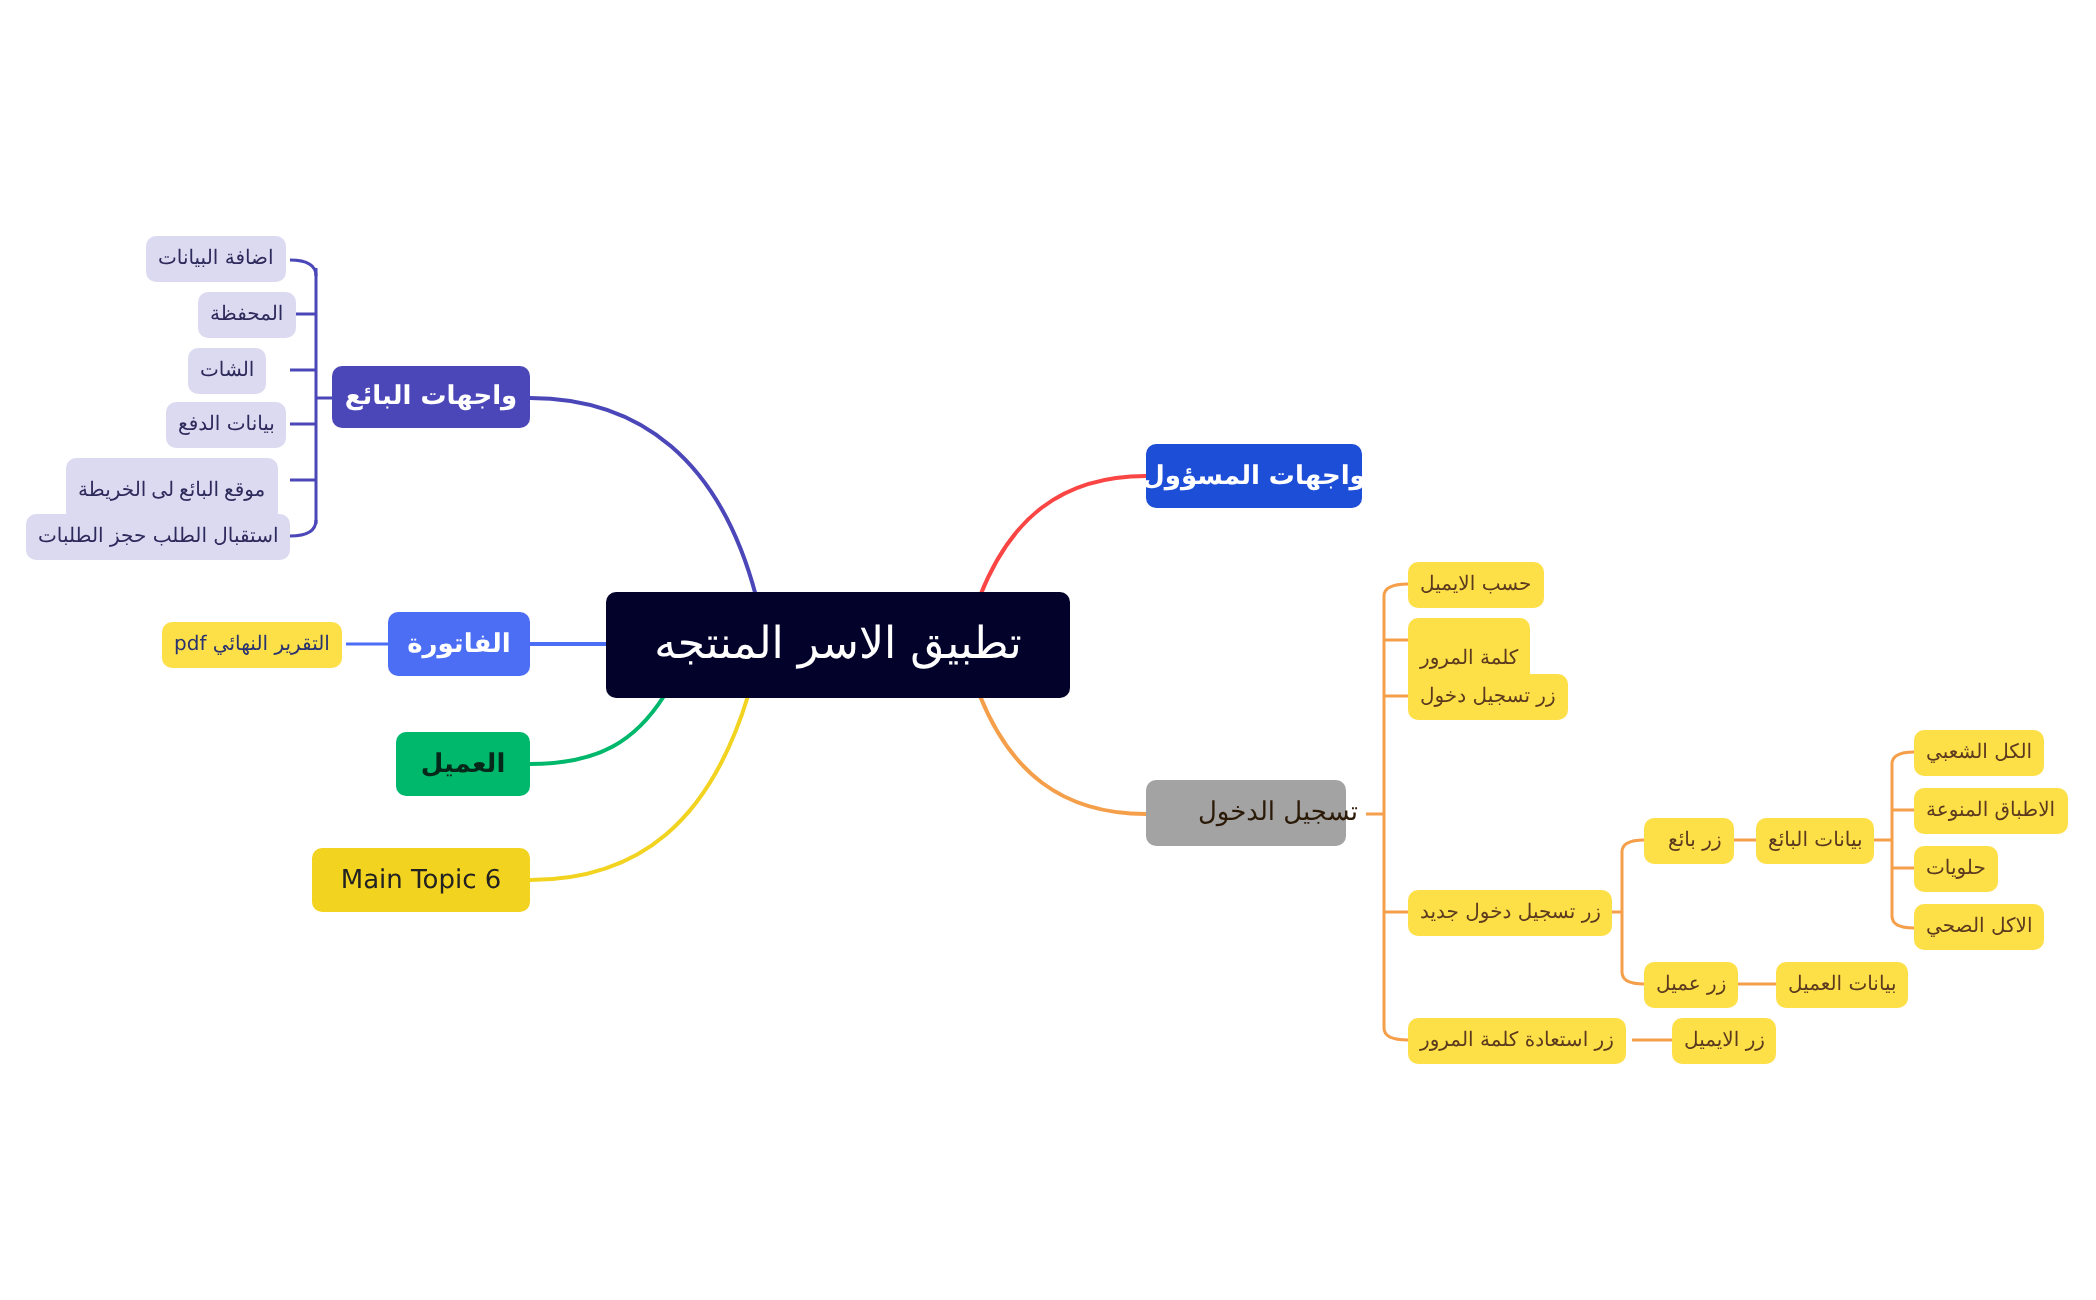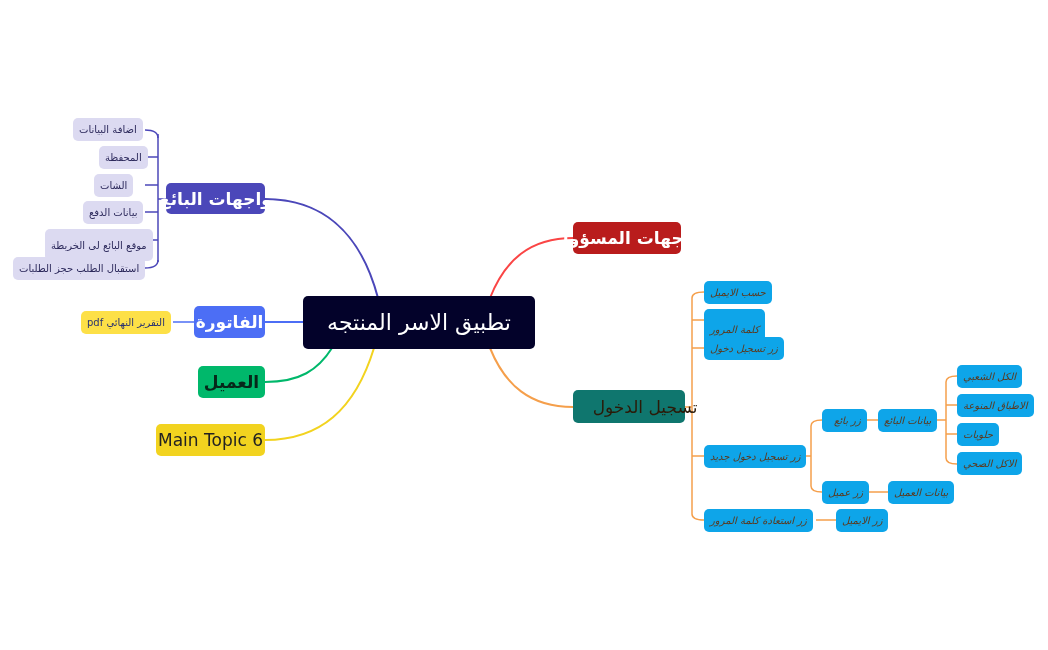--- a/index.html
+++ b/index.html
@@ -2,25 +2,25 @@
 <html><head>
 <meta charset="utf-8">
 <style>
   html, body { margin:0; padding:0; }
   body { width:1048px; height:650px; background:#ffffff; position:relative; overflow:hidden;
          font-family:"DejaVu Sans", sans-serif; }
   svg.lines { position:absolute; left:0; top:0; width:1048px; height:650px; }
   .node { position:absolute; box-sizing:border-box; display:flex; align-items:center; justify-content:center;
           white-space:nowrap; direction:rtl; }
   .central { background:#03022a; color:#ffffff; border-radius:5px; font-size:22px; }
-  .main { border-radius:5px; font-size:17px; font-weight:bold; color:#ffffff; }
+  .main { border-radius:5px; font-size:13px; font-weight:bold; color:#ffffff; }
   .sub { border-radius:5px; font-size:10px; padding:0 6px; }
   .sub-purple { background:#dcdaf1; color:#2d2a5c; }
   .sub-blue { background:#fde047; color:#2a3370; }
-  .sub-orange { background:#0ea5e9; color:#5b3a1f;font-style:italic; }
+  .sub-orange { background:#fde047; color:#5b3a1f; }
 </style>
 </head>
 <body>
 
 <svg class="lines" xmlns="http://www.w3.org/2000/svg">
 
   <path d="M378,298 C360,230 320,199 265,199" stroke="#4b47b9" stroke-width="2" fill="none"></path>
   <path d="M166,199 L158,199" stroke="#4b47b9" stroke-width="1.5" fill="none"></path>
   <path d="M158,134 L158,262" stroke="#4b47b9" stroke-width="1.5" fill="none"></path>
   <path d="M145,130 Q158,130 158,138" stroke="#4b47b9" stroke-width="1.5" fill="none"></path>
@@ -62,33 +62,33 @@
   <path d="M946,458 Q946,464 957,464" stroke="#f59f4b" stroke-width="1.5" fill="none"></path>
 </svg>
 
 <div class="node central" style="left:303px;top:296px;width:232px;height:53px;">تطبيق الاسر المنتجه</div>
 
 <div class="node main" style="left:166px;top:183px;width:99px;height:31px;background:#4b47b9;">واجهات البائع</div>
 <div class="node sub sub-purple" style="left:73px;top:118px;height:23px;">اضافة البيانات</div>
 <div class="node sub sub-purple" style="left:99px;top:146px;height:23px;">المحفظة</div>
 <div class="node sub sub-purple" style="left:94px;top:174px;height:23px;">الشات</div>
 <div class="node sub sub-purple" style="left:83px;top:201px;height:23px;">بيانات الدفع</div>
-<div class="node sub sub-purple" style="left:45px;top:229px;height:32px;">موقع البائع لى الخريطة</div>
+<div class="node sub sub-purple" style="left:33px;top:229px;height:32px;font-family:Liberation Serif, serif;">موقع البائع لى الخريطة</div>
 <div class="node sub sub-purple" style="left:13px;top:257px;height:23px;">استقبال الطلب حجز الطلبات</div>
 
 <div class="node main" style="left:194px;top:306px;width:71px;height:32px;background:#4c6ef5;">الفاتورة</div>
 <div class="node sub sub-blue" style="left:81px;top:311px;height:23px;">التقرير النهائي pdf</div>
 
 <div class="node main" style="left:198px;top:366px;width:67px;height:32px;background:#00b86b;color:#06281a;">العميل</div>
 
 <div class="node main" style="left:156px;top:424px;width:109px;height:32px;background:#f2d31f;color:#222;font-weight:normal;direction:ltr;">Main Topic 6</div>
 
-<div class="node main" style="left:573px;top:222px;width:108px;height:32px;background:#b91c1c;">واجهات المسؤول</div>
+<div class="node main" style="left:573px;top:222px;width:108px;height:32px;background:#1d4ed8;">واجهات المسؤول</div>
 
-<div class="node main" style="left:573px;top:390px;width:112px;height:33px;background:#0f766e;color:#2b1a08;font-weight:normal;padding-left:32px;">تسجيل الدخول</div>
+<div class="node main" style="left:573px;top:390px;width:100px;height:33px;background:#a3a3a3;color:#2b1a08;font-weight:normal;padding-left:32px;">تسجيل الدخول</div>
 <div class="node sub sub-orange" style="left:704px;top:281px;height:23px;">حسب الايميل</div>
 <div class="node sub sub-orange" style="left:704px;top:309px;height:41px;">كلمة المرور</div>
 <div class="node sub sub-orange" style="left:704px;top:337px;height:23px;">زر تسجيل دخول</div>
 <div class="node sub sub-orange" style="left:704px;top:445px;height:23px;">زر تسجيل دخول جديد</div>
 <div class="node sub sub-orange" style="left:704px;top:509px;height:23px;">زر استعادة كلمة المرور</div>
 
 <div class="node sub sub-orange" style="left:822px;top:409px;height:23px;padding-left:12px;">زر بائع</div>
 <div class="node sub sub-orange" style="left:822px;top:481px;height:23px;">زر عميل</div>
 <div class="node sub sub-orange" style="left:878px;top:409px;height:23px;">بيانات البائع</div>
 <div class="node sub sub-orange" style="left:888px;top:481px;height:23px;">بيانات العميل</div>

